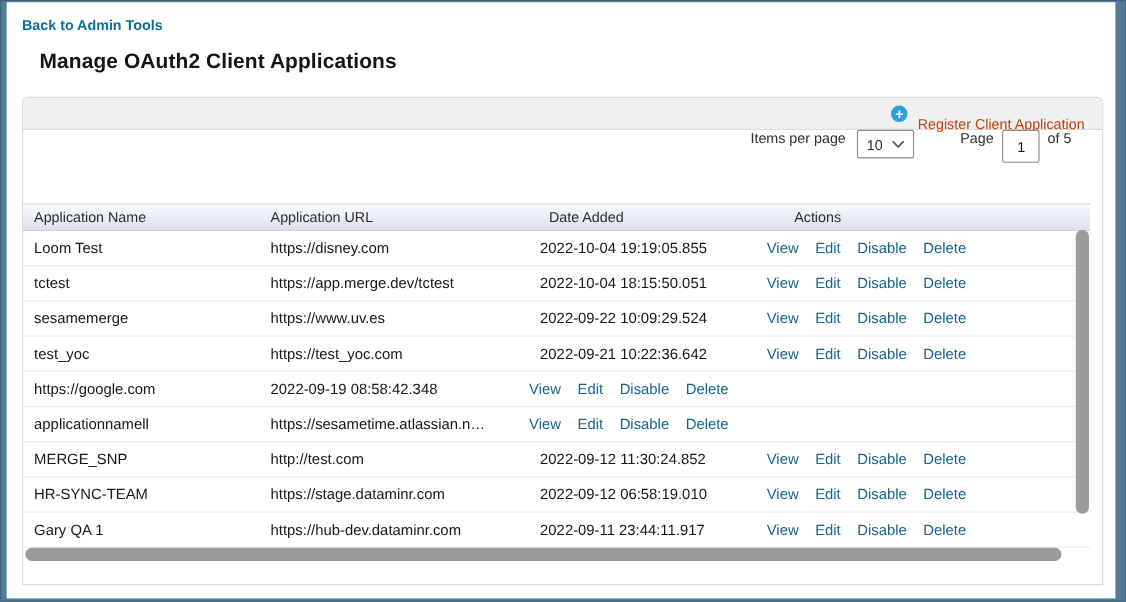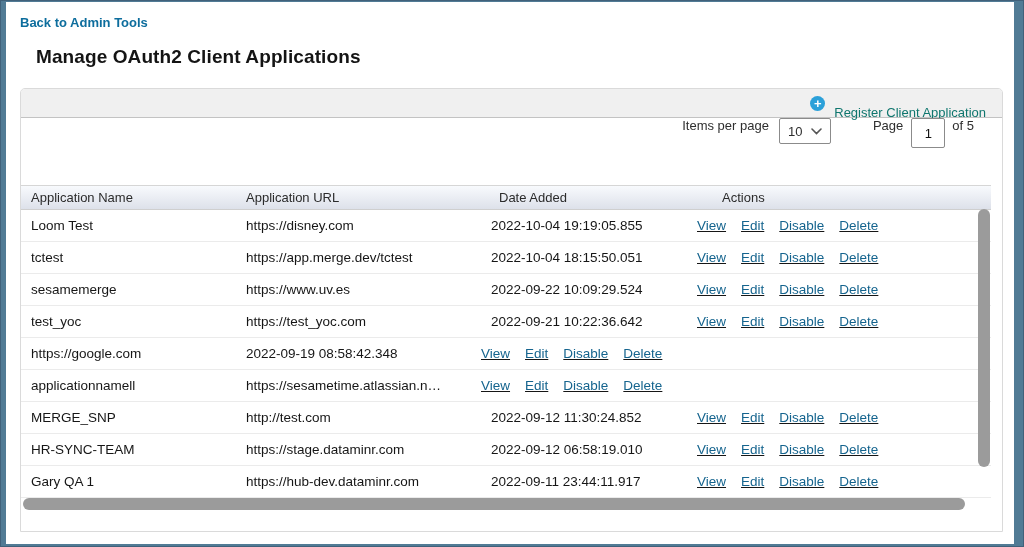--- a/index.html
+++ b/index.html
@@ -31,21 +31,21 @@
     height: 28px; background: #f0f0f0; border-bottom: 1px solid #c3c3c3;
     border-radius: 4px 4px 0 0;
     display: flex; align-items: center; justify-content: flex-end;
     padding-right: 16px; gap: 9px;
   }
   .plus-icon {
     width: 15px; height: 15px; border-radius: 50%; background: #2ba0d9;
     color: #fff; font-size: 13px; font-weight: 700; line-height: 15px; text-align: center;
     cursor: pointer; user-select: none;
   }
-  .register-label { font-size: 13px; color: #0f766e; cursor: pointer; margin-top: 18px; }
+  .register-label { font-size: 13px; color: #c2410c; cursor: pointer; margin-top: 18px; }
   .pagination {
     height: 67px; display: flex; align-items: flex-start; justify-content: flex-end;
     padding-right: 28px; font-size: 13px; color: #2e2e2e;
   }
   .items-label { margin-right: 10px; }
   .select-box {
     width: 52px; height: 26px; border: 1px solid #8b8b8b; border-radius: 2px;
     display: flex; align-items: center; justify-content: space-between;
     padding: 0 8px; box-sizing: border-box; cursor: pointer; background: #fff;
   }
@@ -67,21 +67,21 @@
   }
   .thead .th { padding-left: 10px; }
   .thead .th.date { padding-left: 18px; }
   .thead .th.actions { padding-left: 25px; }
   .tr {
     height: 32px; display: grid; grid-template-columns: 215px 245px 216px 1fr;
     align-items: center; font-size: 13.5px; color: #161616;
     border-bottom: 1px solid #ebebeb; box-sizing: border-box;
   }
   .tr .td { padding-left: 10px; white-space: nowrap; overflow: hidden; }
-  .tr .td.actions { display: flex; gap: 15px; padding-left: 0; text-decoration: underline; }
+  .tr .td.actions { display: flex; gap: 15px; padding-left: 0; }
   .action {
     color: #15648e; text-decoration: none; cursor: pointer; font-size: 13.5px;
   }
   .hscroll-thumb {
     position: absolute; left: 2px; top: 409px; width: 942px; height: 12px;
     background: #9b9b9b; border-radius: 6px; cursor: pointer;
   }
   .vscroll-thumb {
     position: absolute; left: 957px; top: 120px; width: 12px; height: 258px;
     background: #9b9b9b; border-radius: 6px; cursor: pointer;

